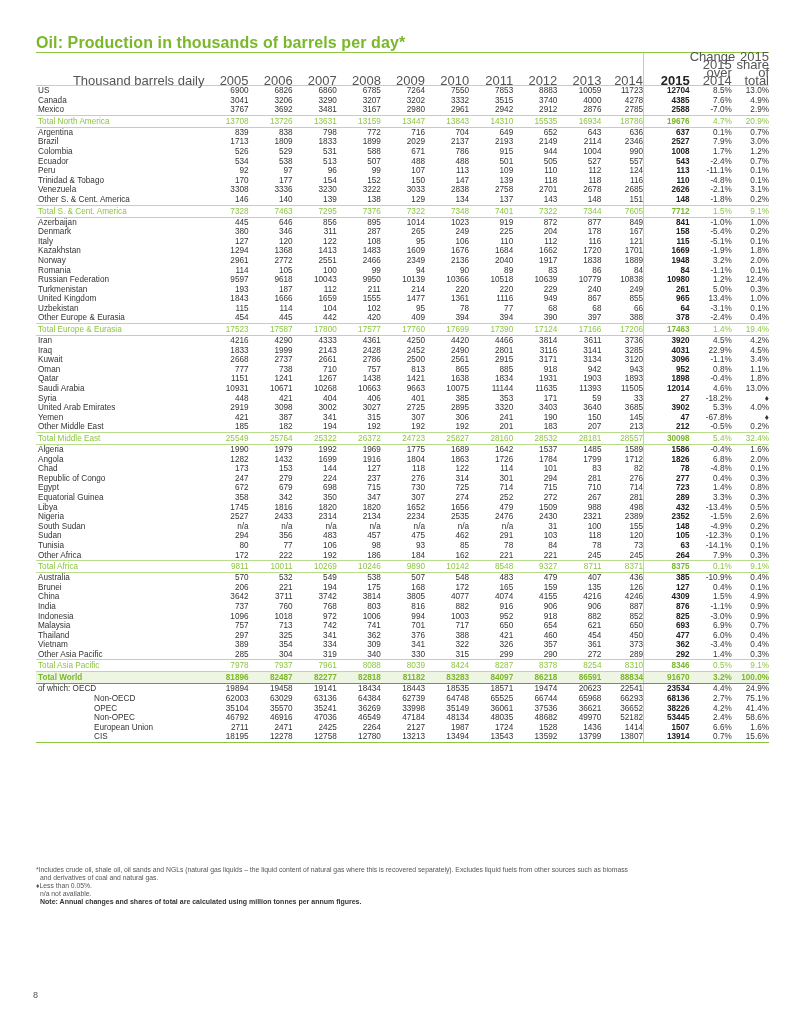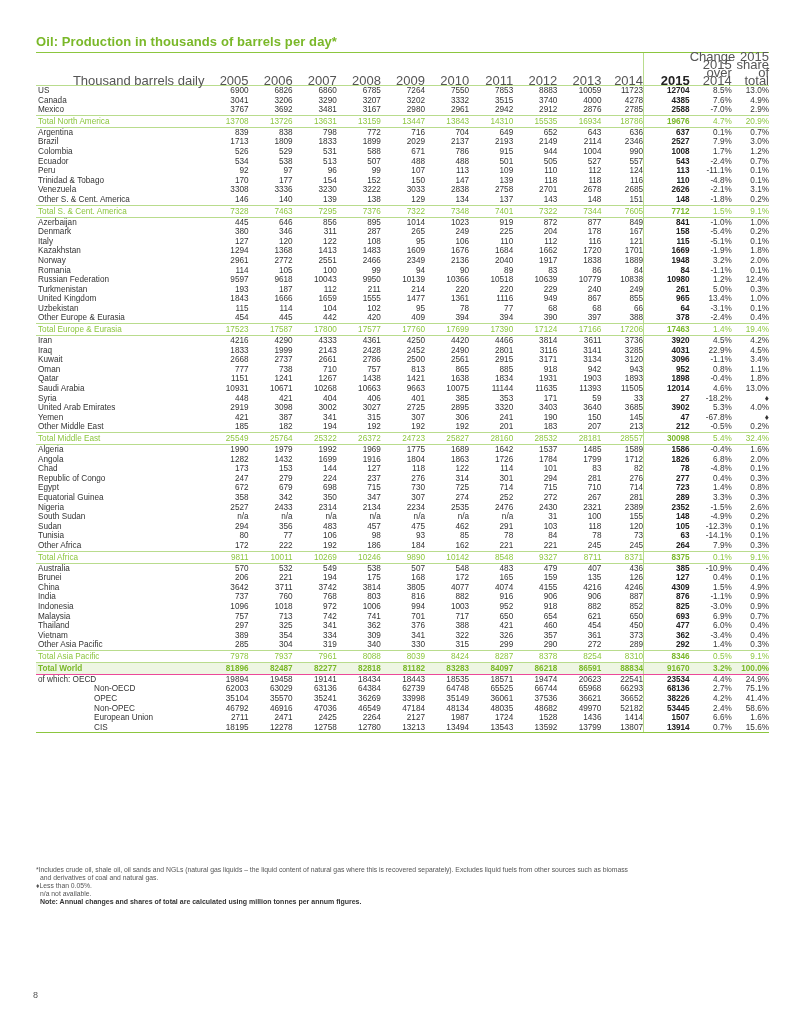--- a/index.html
+++ b/index.html
@@ -1,17 +1,17 @@
 <!DOCTYPE html>
 <html><head>
 <meta charset="utf-8">
 <style>
   html, body { margin:0; padding:0; background:#ffffff; }
   body { width:787px; height:1024px; position:relative; font-family:"Liberation Sans", sans-serif; color:#333; overflow:hidden; }
-  .title { position:absolute; left:36px; top:34px; font-size:13px; font-weight:bold; color:#7ab829; letter-spacing:0.1px;text-align:center; }
+  .title { position:absolute; left:36px; top:34px; font-size:16px; font-weight:bold; color:#7ab829; letter-spacing:0.1px;text-align:center; }
   .topline { position:absolute; left:36px; top:52px; width:733px; height:1px; background:#8cc63f; }
   table.data { position:absolute; left:36px; top:53px; width:733px; border-collapse:collapse; font-size:8.2px; color:#333; table-layout:fixed; }
   table.data td, table.data th { padding:0; height:9.6px; line-height:9.6px; white-space:nowrap; }
   table.data th { font-weight:normal; color:#555; vertical-align:bottom; font-size:13px; line-height:8px;margin-top:12px; }
   .hdrrow th { height:27px; padding-bottom:1px; }
   .num { text-align:right; }
   .c2015 { text-align:right; font-weight:bold; color:#222; border-left:1px solid #b9dc8d; }
   .pct { text-align:right; }
   .rowlbl { padding-left:2px !important; }
   .indent { padding-left:58px !important; }
@@ -732,20 +732,36 @@
         <td class="num">274</td>
         <td class="num">252</td>
         <td class="num">272</td>
         <td class="num">267</td>
         <td class="num">281</td>
         <td class="c2015">289</td>
         <td class="pct">3.3%</td>
         <td class="pct">0.3%</td>
       </tr>
       <tr class="">
+        <td class="rowlbl">Libya</td>
+        <td class="num">1745</td>
+        <td class="num">1816</td>
+        <td class="num">1820</td>
+        <td class="num">1820</td>
+        <td class="num">1652</td>
+        <td class="num">1656</td>
+        <td class="num">479</td>
+        <td class="num">1509</td>
+        <td class="num">988</td>
+        <td class="num">498</td>
+        <td class="c2015">432</td>
+        <td class="pct">-13.4%</td>
+        <td class="pct">0.5%</td>
+      </tr>
+      <tr class="">
         <td class="rowlbl">Nigeria</td>
         <td class="num">2527</td>
         <td class="num">2433</td>
         <td class="num">2314</td>
         <td class="num">2134</td>
         <td class="num">2234</td>
         <td class="num">2535</td>
         <td class="num">2476</td>
         <td class="num">2430</td>
         <td class="num">2321</td>

